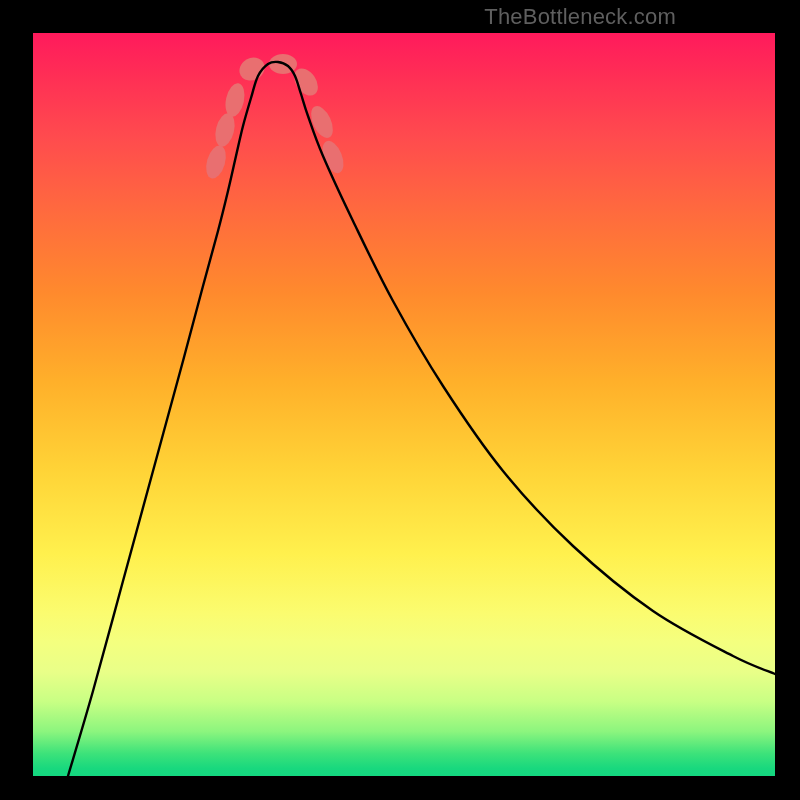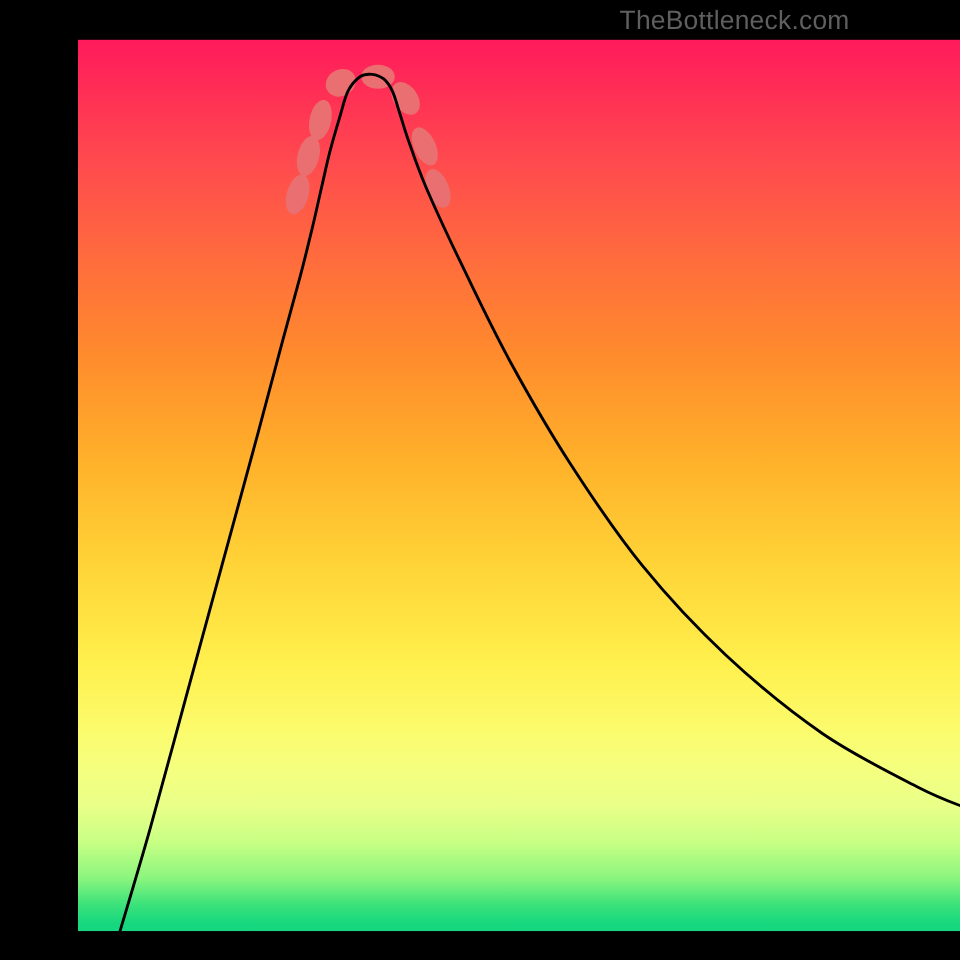--- a/index.html
+++ b/index.html
@@ -10,21 +10,20 @@
     background: #000;
     overflow: hidden;
   }
   .frame {
     position: absolute;
     left: 0;
     top: 0;
     width: 688px;
     height: 800px;
     background: #000;
-    margin-left: 32px;
   }
   .plot {
     position: absolute;
     left: 33px;
     top: 33px;
     width: 742px;
     height: 743px;
     overflow: hidden;
   }
   .gradient {

